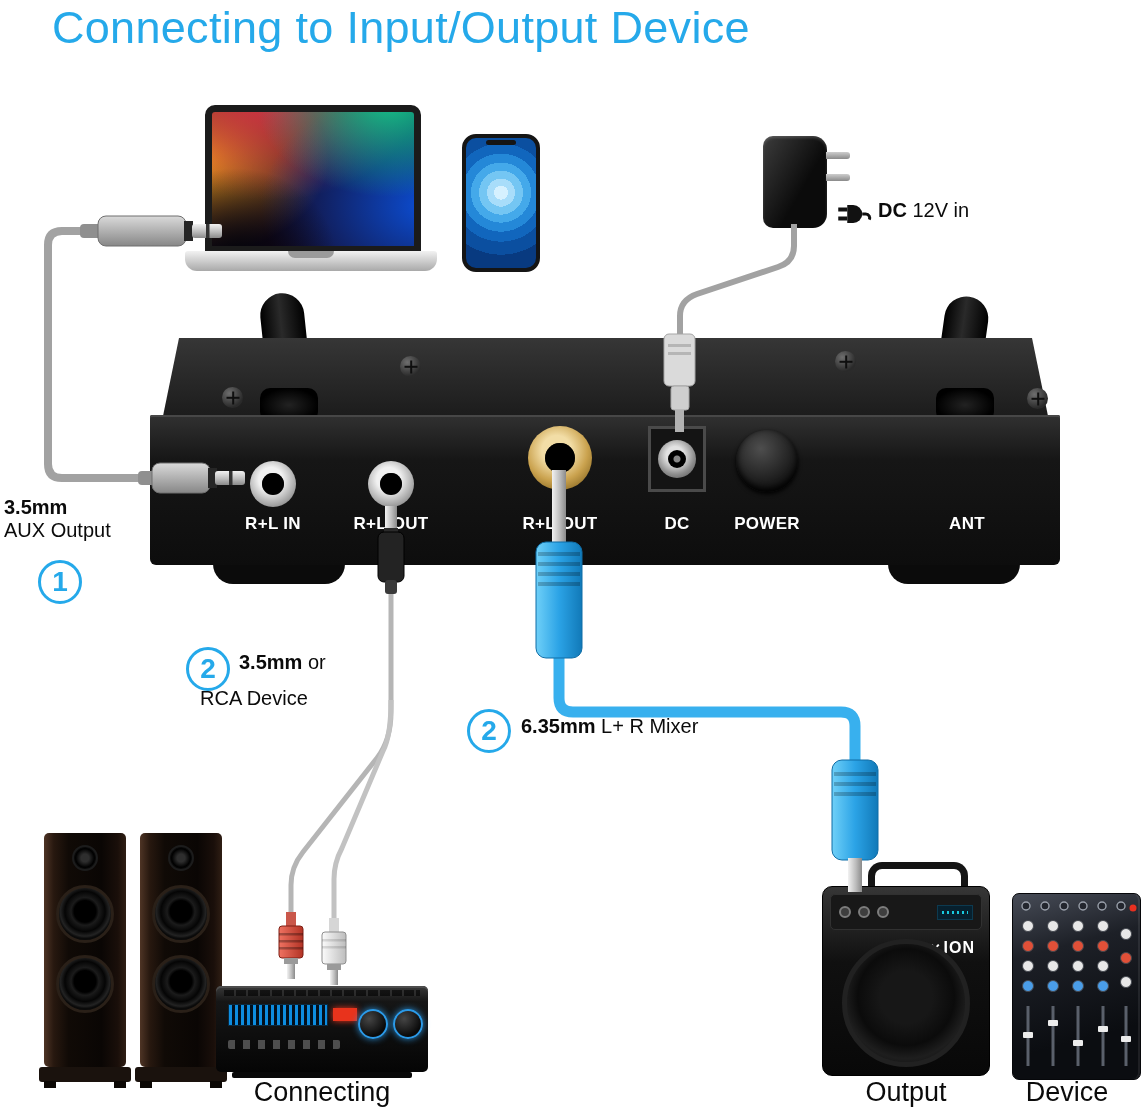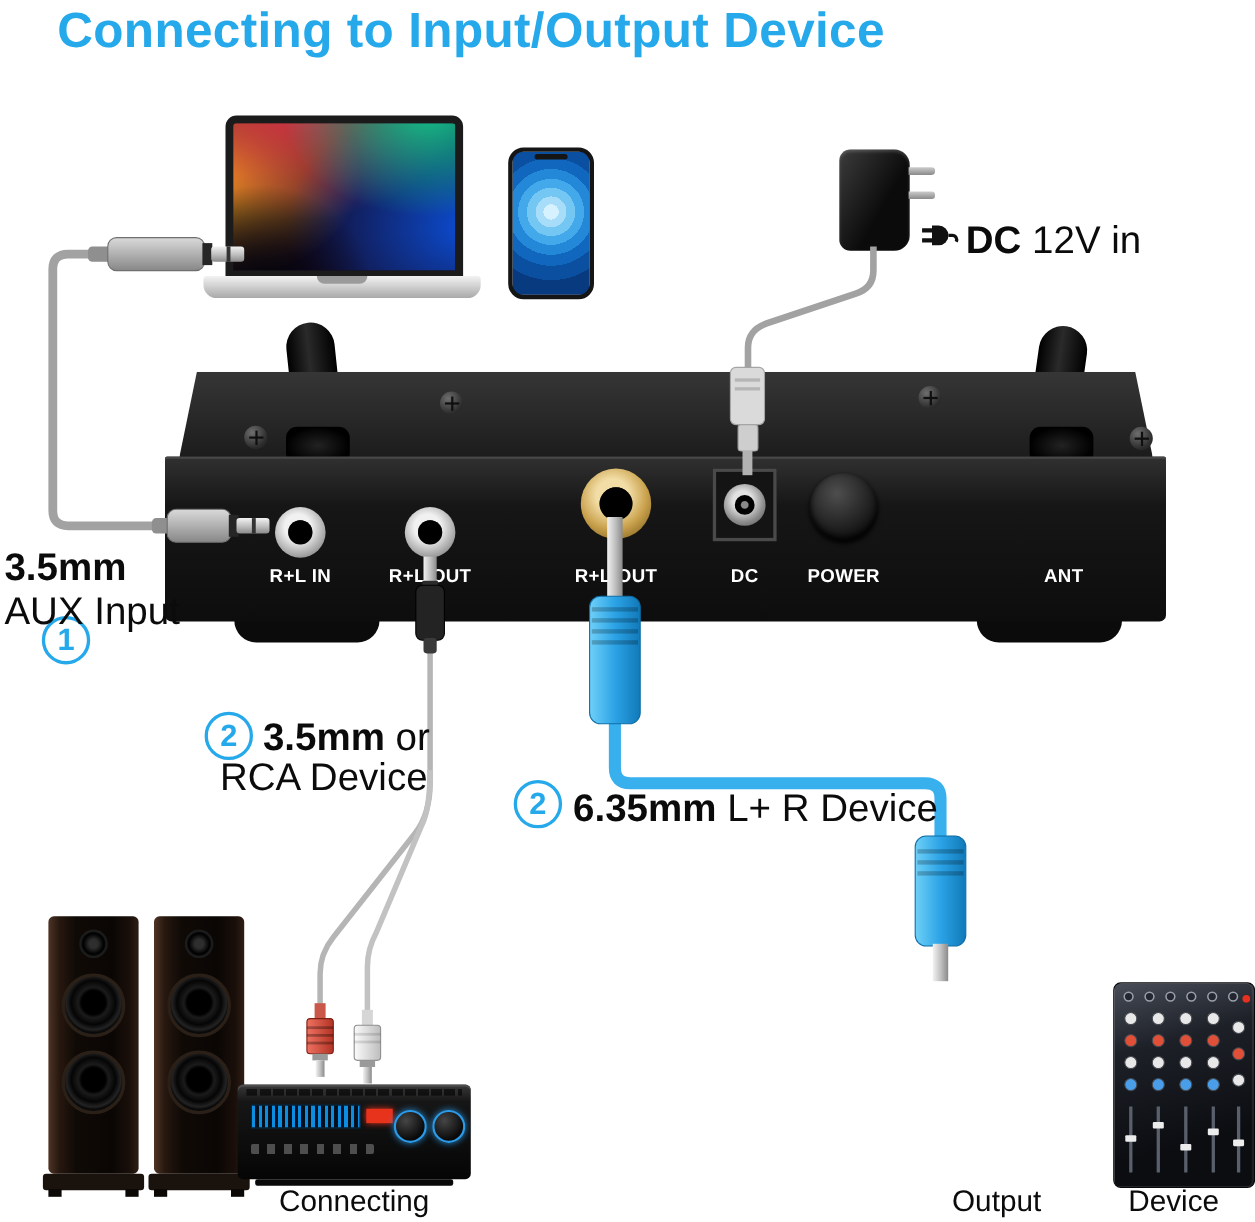--- a/index.html
+++ b/index.html
@@ -1,21 +1,21 @@
 <!DOCTYPE html>
 <html><head>
 <meta charset="utf-8">
 <style>
   *{margin:0;padding:0;box-sizing:border-box}
   body{background:#fff;font-family:"Liberation Sans",sans-serif}
   #stage{position:relative;width:1141px;height:1111px;background:#fff;overflow:hidden}
   .abs{position:absolute}
 
   
-  #title{left:52px;top:2px;font-size:45px;font-weight:700;color:#25a9ea;letter-spacing:.3px;white-space:nowrap}
+  #title{left:52px;top:2px;font-size:45px;font-weight:400;color:#25a9ea;letter-spacing:.3px;white-space:nowrap}
 
   
   #laptop-screen{left:205px;top:105px;width:216px;height:148px;border:7px solid #1b1b1b;border-radius:10px 10px 0 0;
     background:
       radial-gradient(90% 120% at 12% 108%, #05050a 0%, rgba(5,5,10,0) 55%),
       radial-gradient(120% 130% at 88% -8%, #13c28a 0%, rgba(19,194,138,0) 55%),
       radial-gradient(140% 150% at 108% 70%, #0b4fd8 0%, rgba(11,79,216,0) 60%),
       radial-gradient(130% 140% at 28% -15%, #e03347 0%, rgba(224,51,71,0) 58%),
       radial-gradient(120% 130% at -8% 35%, #f5a21b 0%, rgba(245,162,27,0) 55%),
       #14061f}
@@ -61,21 +61,21 @@
   #dc-box{left:648px;top:426px;width:58px;height:66px;border:3px solid #4a4a4a;background:#141414;display:flex;align-items:center;justify-content:center}
   .dc-ring{width:38px;height:38px;border-radius:50%;background:radial-gradient(circle at 45% 40%,#e2e2e2 0 28%,#8d8d8d 62%,#474747);display:flex;align-items:center;justify-content:center}
   .dc-ring::after{content:"";width:18px;height:18px;border-radius:50%;background:radial-gradient(circle,#888 0 3px,#000 4px)}
   #power-btn{left:736px;top:430px;width:62px;height:62px;border-radius:50%;background:radial-gradient(circle at 40% 30%,#4e4e4e,#101010 75%);box-shadow:0 2px 4px #000,inset 0 -3px 6px #000}
   .port-label{top:514px;color:#fff;font-weight:700;font-size:17px;transform:translateX(-50%);letter-spacing:.3px;white-space:nowrap}
   #pl-0{left:273px}#pl-1{left:391px}#pl-2{left:560px}#pl-3{left:677px}#pl-4{left:767px}#pl-5{left:967px}
 
   
   .badge{width:44px;height:44px;border:3px solid #25a9ea;border-radius:50%;color:#25a9ea;font-size:28px;font-weight:700;display:flex;align-items:center;justify-content:center;background:#fff}
   #badge1{left:38px;top:560px}#badge2a{left:186px;top:647px}#badge2b{left:467px;top:709px}
-  .ann{color:#0b0b0b;font-size:35px;line-height:1.15;white-space:nowrap}
+  .ann{color:#0b0b0b;font-size:20px;line-height:1.15;white-space:nowrap}
   .ann b{font-weight:700}
   #ann-aux{left:4px;top:496px}
   #ann-rca-1{left:239px;top:651px}
   #ann-rca-2{left:200px;top:687px}
   #ann-jack{left:521px;top:715px}
 
   
   .tower{width:82px;height:234px;border-radius:5px;background:linear-gradient(90deg,#4e3425 0%,#27180f 12%,#100a06 30%,#0a0604 70%,#1a0f0a 90%,#2f1e14 100%)}
   #tower1{left:44px;top:833px}#tower2{left:140px;top:833px}
   .tw-tweeter{position:absolute;left:50%;top:12px;transform:translateX(-50%);width:26px;height:26px;border-radius:50%;background:radial-gradient(#2e2e2e 0 25%,#000 60%,#333);border:2px solid #1c1c1c}
@@ -183,20 +183,36 @@
   </div>
 
   <div id="amp" class="abs">
     <div id="amp-display"></div>
     <div id="amp-red"></div>
     <div id="amp-btnrow"></div>
     <div id="amp-k1" class="amp-knob"></div>
     <div id="amp-k2" class="amp-knob"></div>
   </div>
 
+  <div id="pa" class="abs">
+    <div id="pa-handle"></div>
+    <div id="pa-body">
+      <div id="pa-panel">
+        <span class="pa-knob"></span>
+        <span class="pa-knob"></span>
+        <span class="pa-knob"></span>
+        <span id="pa-display"></span>
+      </div>
+      <div id="pa-logo">
+          <span class="x">✕</span>
+          <span>ION</span>
+        </div>
+      <div id="pa-grille"></div>
+    </div>
+  </div>
 
   <div id="mixer" class="abs">
     <svg width="129" height="187" viewBox="0 0 129 187">
       <g fill="#23262e" stroke="#9aa0ab" stroke-width="1.4">
         <circle cx="13" cy="12" r="4"></circle>
           <circle cx="32" cy="12" r="4"></circle>
           <circle cx="51" cy="12" r="4"></circle>
         <circle cx="70" cy="12" r="4"></circle>
           <circle cx="89" cy="12" r="4"></circle>
           <circle cx="108" cy="12" r="4"></circle>
@@ -328,25 +344,25 @@
       <rect x="834" y="772" width="42" height="4" fill="rgba(0,0,0,.22)"></rect>
       <rect x="834" y="782" width="42" height="4" fill="rgba(0,0,0,.22)"></rect>
       <rect x="834" y="792" width="42" height="4" fill="rgba(0,0,0,.22)"></rect>
       <rect x="848" y="858" width="14" height="34" fill="url(#gMetH)"></rect>
     </g>
   </svg>
 
   <div id="badge1" class="abs badge lift">1</div>
   <div id="ann-aux" class="abs ann lift">
     <div><b>3.5mm</b></div>
-    <div>AUX Input</div>
+    <div>AUX Output</div>
   </div>
   <div id="badge2a" class="abs badge lift">2</div>
   <div id="ann-rca-1" class="abs ann lift"><b>3.5mm</b><span> or</span></div>
   <div id="ann-rca-2" class="abs ann lift">RCA Device</div>
   <div id="badge2b" class="abs badge lift">2</div>
-  <div id="ann-jack" class="abs ann lift"><b>6.35mm</b><span> L+ R Device</span></div>
+  <div id="ann-jack" class="abs ann lift"><b>6.35mm</b><span> L+ R Mixer</span></div>
 
   <div id="cap-amp" class="abs caption">Connecting</div>
   <div id="cap-spk" class="abs caption">Output</div>
   <div id="cap-mix" class="abs caption">Device</div>
 
 </div>
 
 </body></html>

